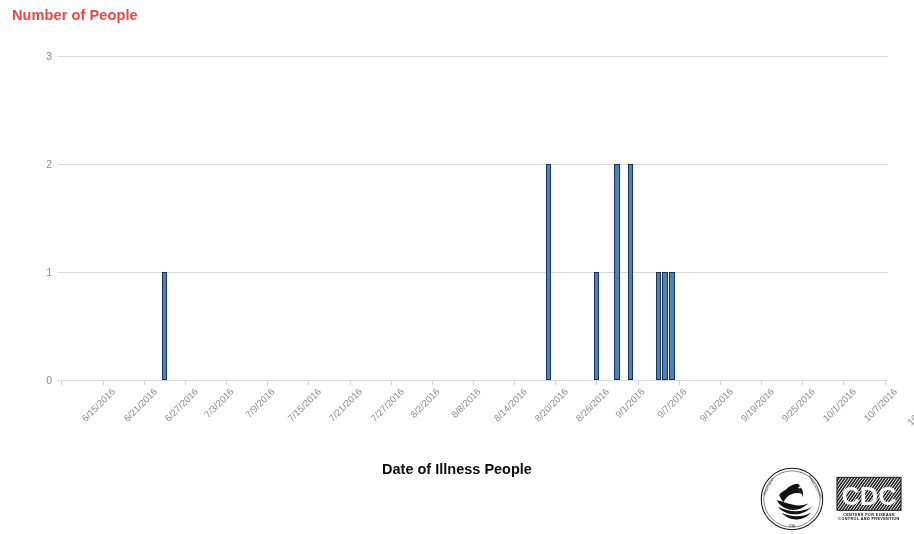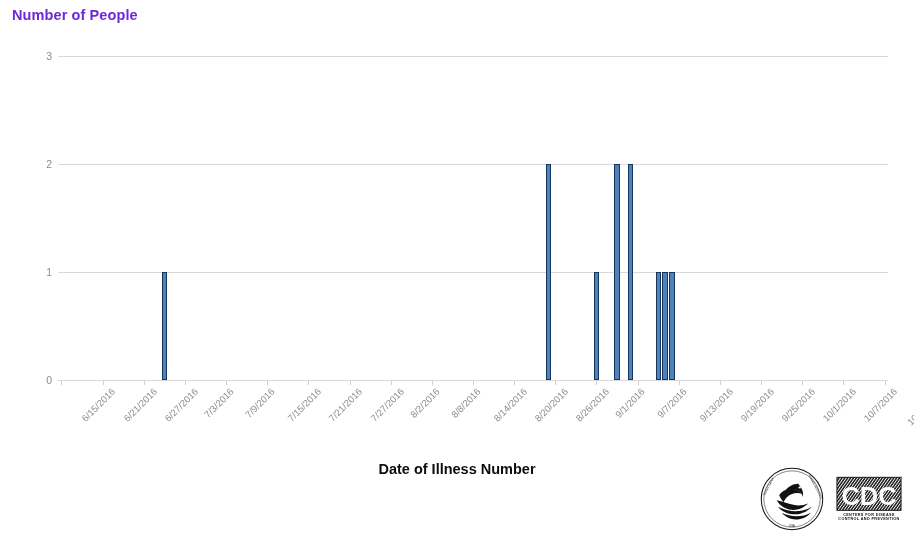--- a/index.html
+++ b/index.html
@@ -22,21 +22,21 @@
     height: 534px;
   }
 
   
   #y-axis-title {
     position: absolute;
     left: 12px;
     top: 7px;
     font-size: 14.5px;
     font-weight: bold;
-    color: #6d28d9;
+    color: #ef4444;
     letter-spacing: 0.1px;
     white-space: nowrap;
     text-align: right;
   }
 
   
   #plot-area {
     position: absolute;
     left: 58px;
     top: 56px;
@@ -232,21 +232,21 @@
       <div class="x-tick-label" style="left: 544.471px;">9/1/2016</div>
       <div class="x-tick-label" style="left: 585.628px;">9/7/2016</div>
       <div class="x-tick-label" style="left: 626.785px;">9/13/2016</div>
       <div class="x-tick-label" style="left: 667.942px;">9/19/2016</div>
       <div class="x-tick-label" style="left: 709.099px;">9/25/2016</div>
       <div class="x-tick-label" style="left: 750.256px;">10/1/2016</div>
       <div class="x-tick-label" style="left: 791.413px;">10/7/2016</div>
       <div class="x-tick-label" style="left: 832.57px;">10/13/2016</div>
     </div>
 
-  <div id="x-axis-title">Date of Illness Number</div>
+  <div id="x-axis-title">Date of Illness People</div>
 
   <div id="logos">
 
     <svg id="hhs-seal" viewBox="0 0 100 100">
       <circle cx="50" cy="50" r="48" fill="none" stroke="#111" stroke-width="1.6"></circle>
       <circle cx="50" cy="50" r="44" fill="none" stroke="#111" stroke-width="0.8"></circle>
       <g fill="#111">
         <path d="M60 26c-9 0-17 5-21 12 6-3 13-4 19-2 5 2 8 6 9 11 1-5 0-11-3-15-1-2-3-4-4-6z"></path>
         <path d="M30 44c4-6 11-10 19-10 7 0 13 3 17 8-5-2-11-2-16 0-6 2-11 7-13 13-3-3-5-7-7-11z"></path>
         <path d="M26 52c5 9 15 15 26 15 9 0 17-4 23-10-7 3-15 4-23 2-9-2-17-5-26-7z"></path>

